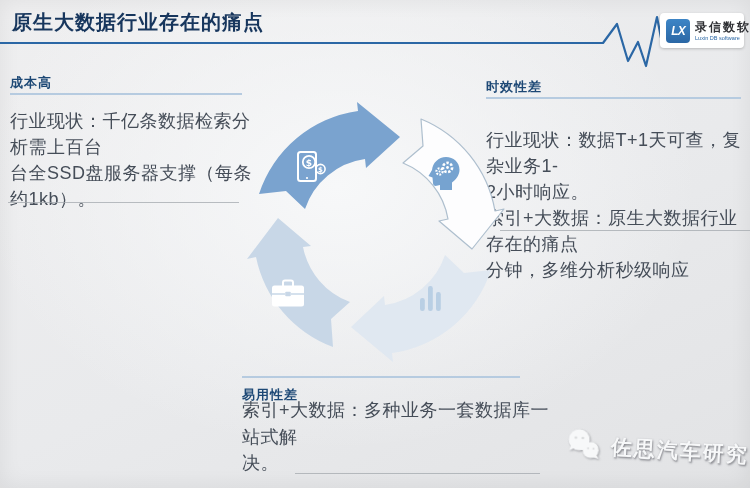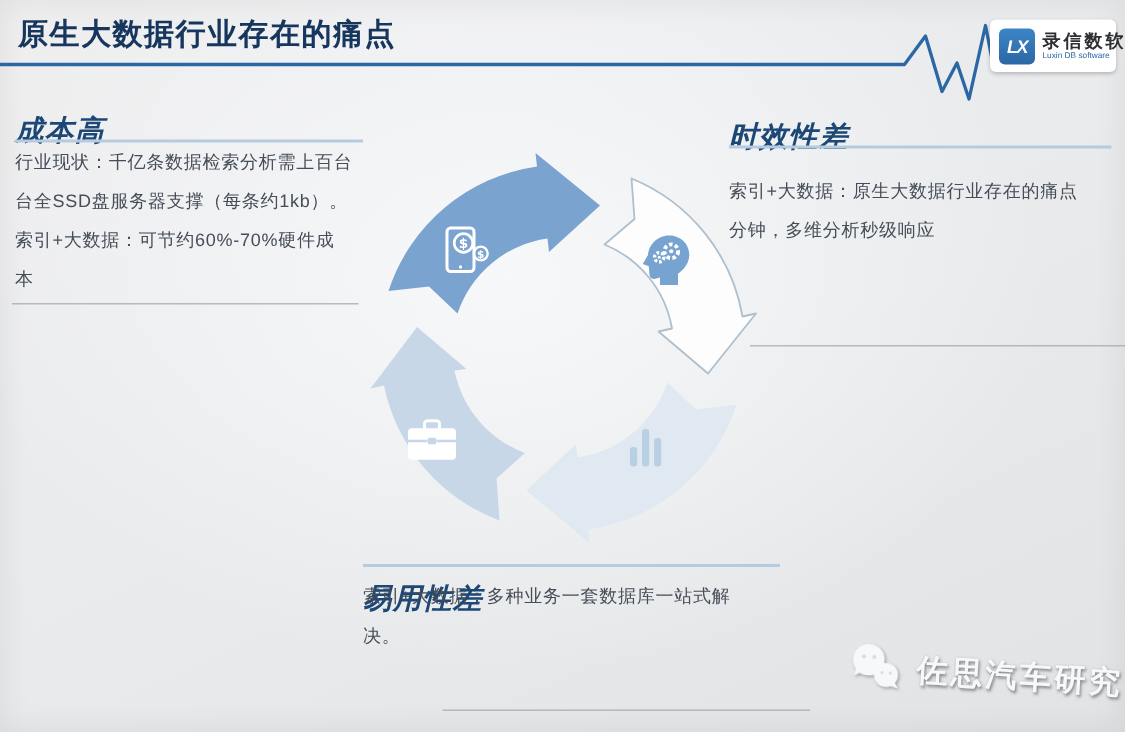--- a/index.html
+++ b/index.html
@@ -31,23 +31,23 @@
     width:24px; height:24px; border-radius:4px; flex:0 0 auto;
     background:linear-gradient(180deg,#3d85c6,#2b67a5);
     color:#fff; font-weight:bold; font-style:italic; font-size:12px;
     display:flex; align-items:center; justify-content:center; letter-spacing:-1px;
   }
   .logo-text{ display:flex; flex-direction:column; line-height:1; }
   .logo-name{ font-size:12px; font-weight:bold; color:#2e2f33; letter-spacing:2px; white-space:nowrap; }
   .logo-tagline{ font-size:6px; color:#2b67a5; margin-top:2px; transform:scale(.92); transform-origin:left top; white-space:nowrap; }
 
   
-  .sec-header{ position:absolute; font-size:19px; font-weight:bold; color:#1d4875; letter-spacing:1px;font-style:italic; }
+  .sec-header{ position:absolute; font-size:13px; font-weight:bold; color:#1d4875; letter-spacing:1px; }
   .accent-rule{ position:absolute; height:2px; background:#b6cbe0; }
-  .sec-body{ position:absolute; font-size:12px; color:#454d58; line-height:26px; letter-spacing:.5px; }
+  .sec-body{ position:absolute; font-size:18px; color:#454d58; line-height:26px; letter-spacing:.5px;margin-top:13px; }
   .sec-body p, .sec-body span{ white-space:pre-line; }
   .thin-rule{ position:absolute; height:1px; background:#a3a8ae; opacity:.75; }
   .tech-term{
     text-decoration-line:underline; text-decoration-style:wavy;
     text-decoration-color:#d0624f; text-decoration-thickness:1px;
     text-underline-offset:3px;
   }
 
   
   .diagram{ position:absolute; left:243px; top:100px; width:264px; height:264px; }
@@ -83,28 +83,28 @@
       <span class="logo-name">录信数软</span>
       <span class="logo-tagline">Luxin DB software</span>
     </div>
   </div>
 
   <div class="sec-header" style="left:10px; top:74px;">成本高</div>
   <div class="accent-rule" style="left:10px; top:93px; width:232px;"></div>
   <div class="sec-body" style="left:10px; top:95px; width:252px;">
     <p>行业现状：千亿条数据检索分析需上百台
 台全SSD盘服务器支撑（每条约1kb）。</p>
-    <p>索引+大数据：可节约60%-70%硬件成
-本</p>
   </div>
   <div class="thin-rule" style="left:8px; top:202px; width:231px;"></div>
 
   <div class="sec-header" style="left:486px; top:78px;">时效性差</div>
   <div class="accent-rule" style="left:486px; top:97px; width:255px;"></div>
   <div class="sec-body" style="left:486px; top:114px; width:262px;">
+    <p>行业现状：数据T+1天可查，复杂业务1-
+2小时响应。</p>
     <p>索引+大数据：原生大数据行业存在的痛点
 分钟，多维分析秒级响应</p>
   </div>
   <div class="thin-rule" style="left:500px; top:230px; width:250px;"></div>
 
   <div class="sec-header" style="left:242px; top:356px;margin-top:30px;">易用性差</div>
   <div class="accent-rule" style="left:242px; top:376px; width:278px;"></div>
   <div class="sec-body" style="left:242px; top:384px; width:312px; line-height:26.5px;">
     <p>索引+大数据：多种业务一套数据库一站式解
 决。</p>

